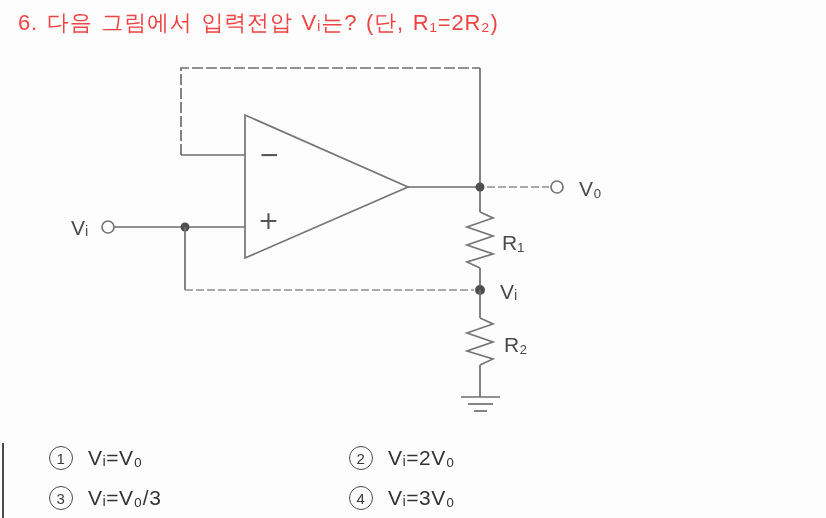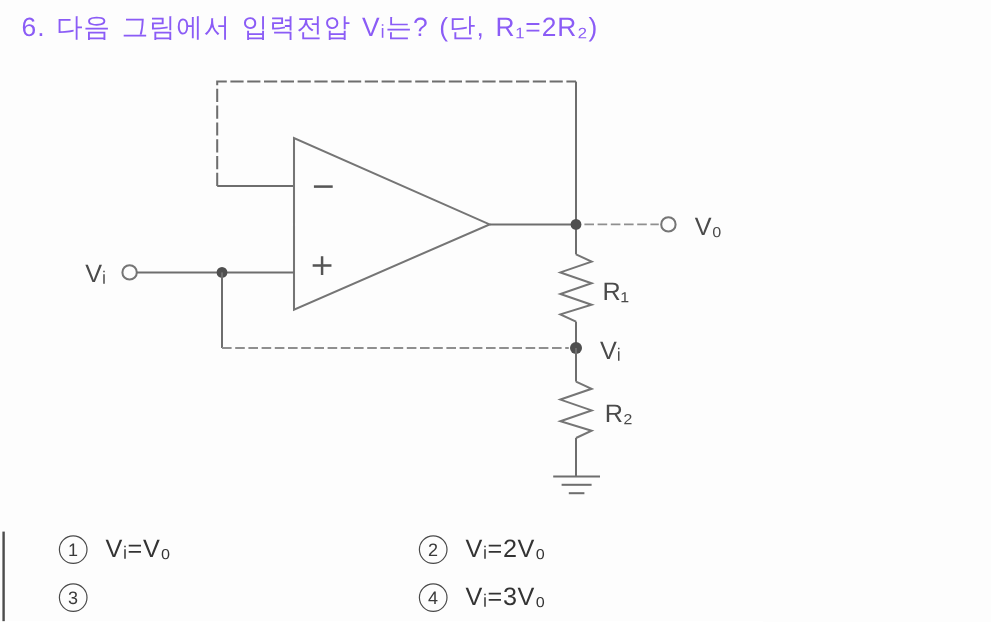--- a/index.html
+++ b/index.html
@@ -3,21 +3,21 @@
 <meta charset="utf-8">
 <style>
   html,body { margin:0; padding:0; background:#ffffff; }
   .page {
     position:relative; width:826px; height:518px; background:#fdfdfd;
     font-family:"Liberation Sans","DejaVu Sans",sans-serif; color:#333;
     overflow:hidden;
   }
   .title {
     position:absolute; left:18px; top:8px;
-    font-size:22px; letter-spacing:0.8px; word-spacing:2px; color:#8b5cf6;
+    font-size:22px; letter-spacing:0.8px; word-spacing:2px; color:#ef4444;
     white-space:nowrap;
   }
   svg.circuit { position:absolute; left:0; top:0; }
   .wire   { stroke:#6e6e6e; stroke-width:1.7; fill:none; }
   .wire-faint { stroke:#8f8f8f; stroke-width:1.5; fill:none; stroke-dasharray:8 3; }
   .comp   { stroke:#757575; stroke-width:1.7; fill:none; }
   .node   { fill:#4f4f4f; }
   .clabel { fill:#4a4a4a; font-size:21px; font-family:"Liberation Sans","DejaVu Sans",sans-serif; }
   .opsign { fill:#555; font-size:25px; font-family:"DejaVu Sans",sans-serif; }
   .vline  { position:absolute; left:2px; top:443px; width:2px; height:75px; background:#4c4c4c; }
@@ -87,19 +87,20 @@
   <div class="choice" style="left:49px; top:446px;">
     <span class="cnum">1</span>
     <span>Vᵢ=V₀</span>
   </div>
   <div class="choice" style="left:349px; top:446px;">
     <span class="cnum">2</span>
     <span>Vᵢ=2V₀</span>
   </div>
   <div class="choice" style="left:49px; top:486px;">
     <span class="cnum">3</span>
+    <span>Vᵢ=V₀/3</span>
   </div>
   <div class="choice" style="left:349px; top:486px;">
     <span class="cnum">4</span>
     <span>Vᵢ=3V₀</span>
   </div>
 
 </div>
 
 </body></html>

